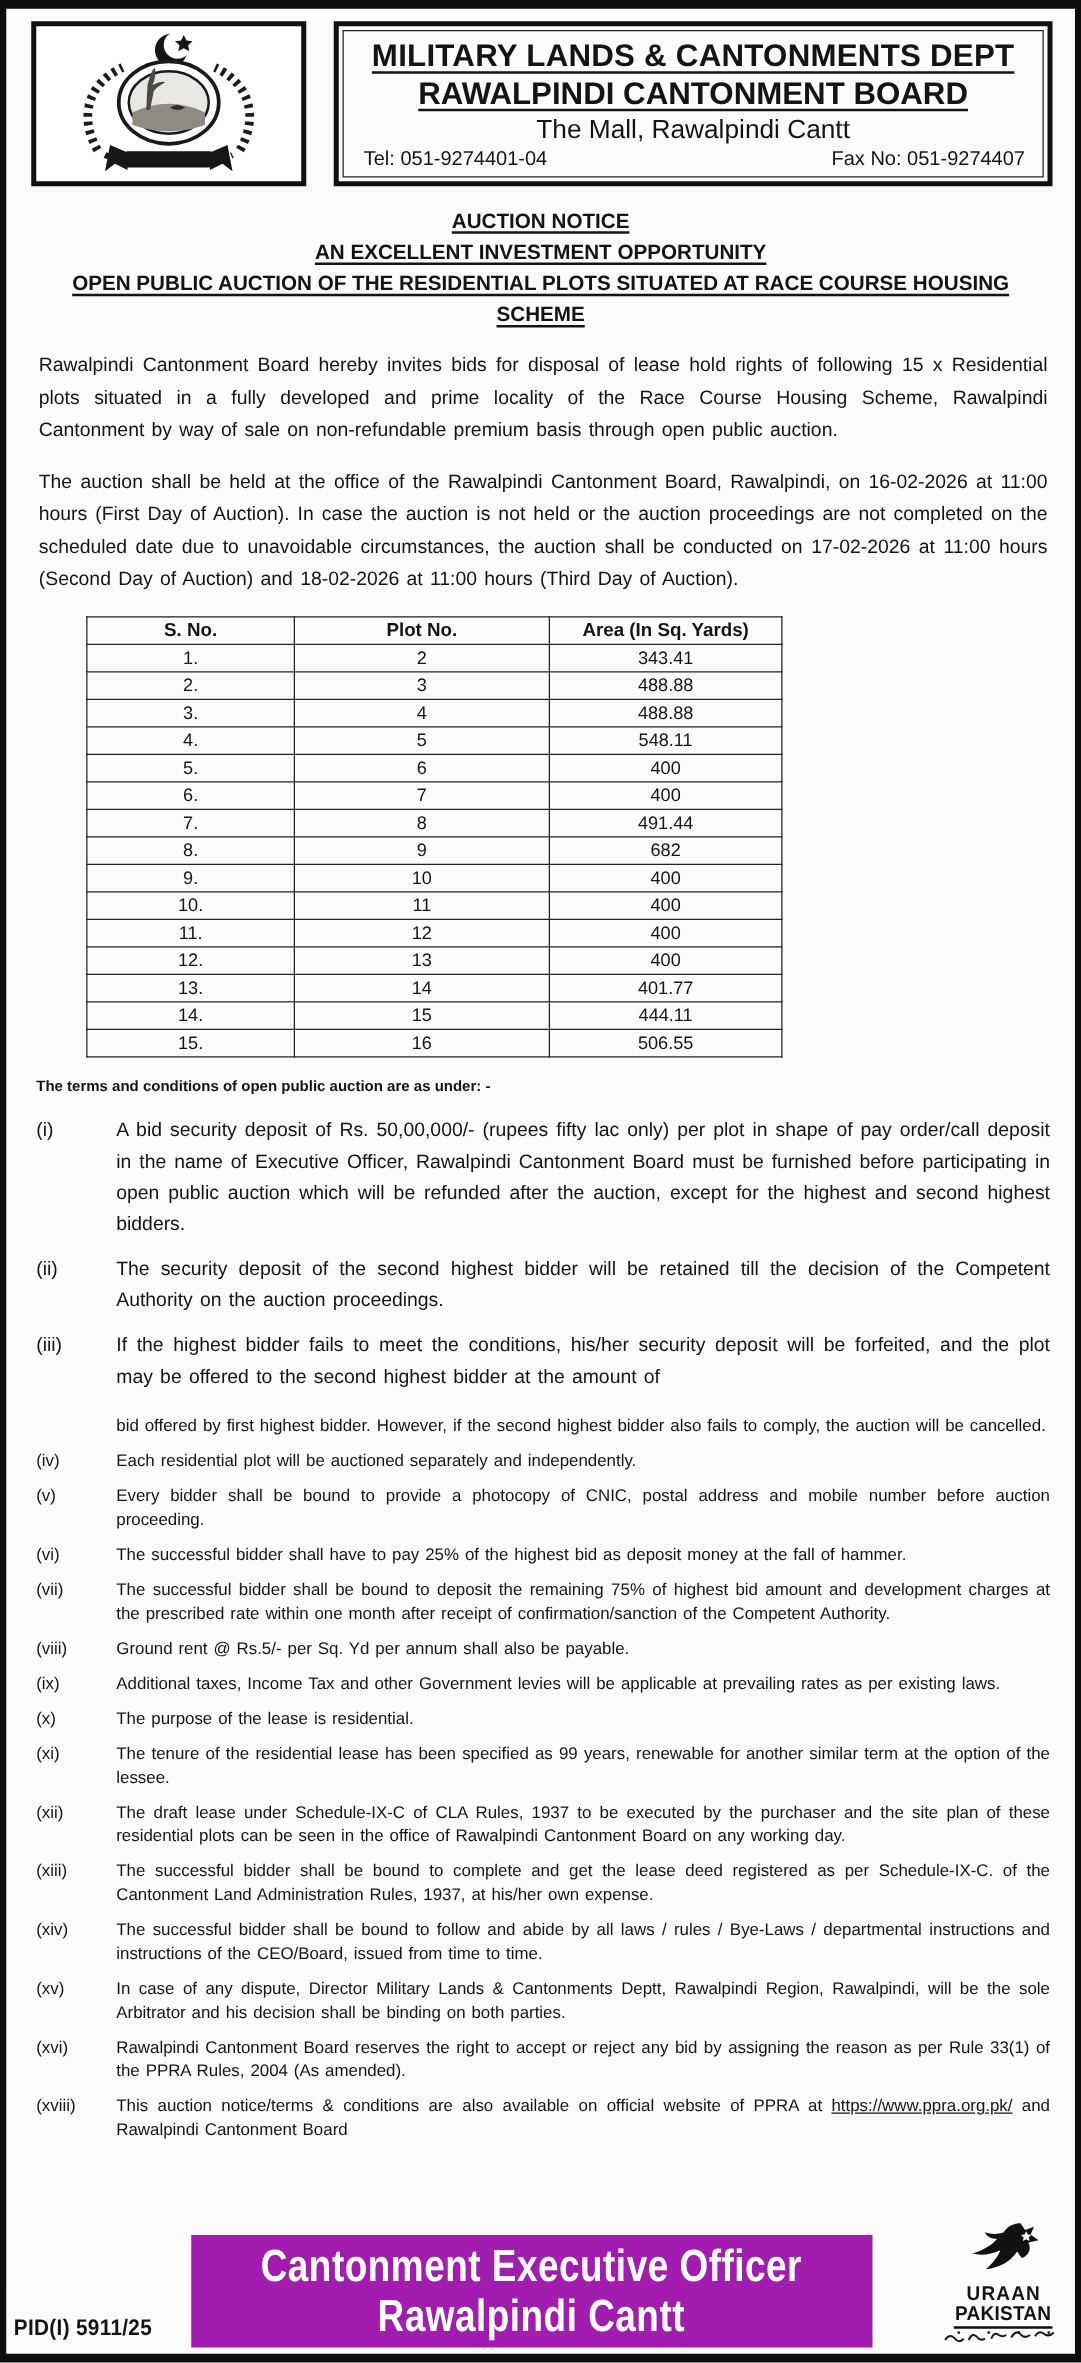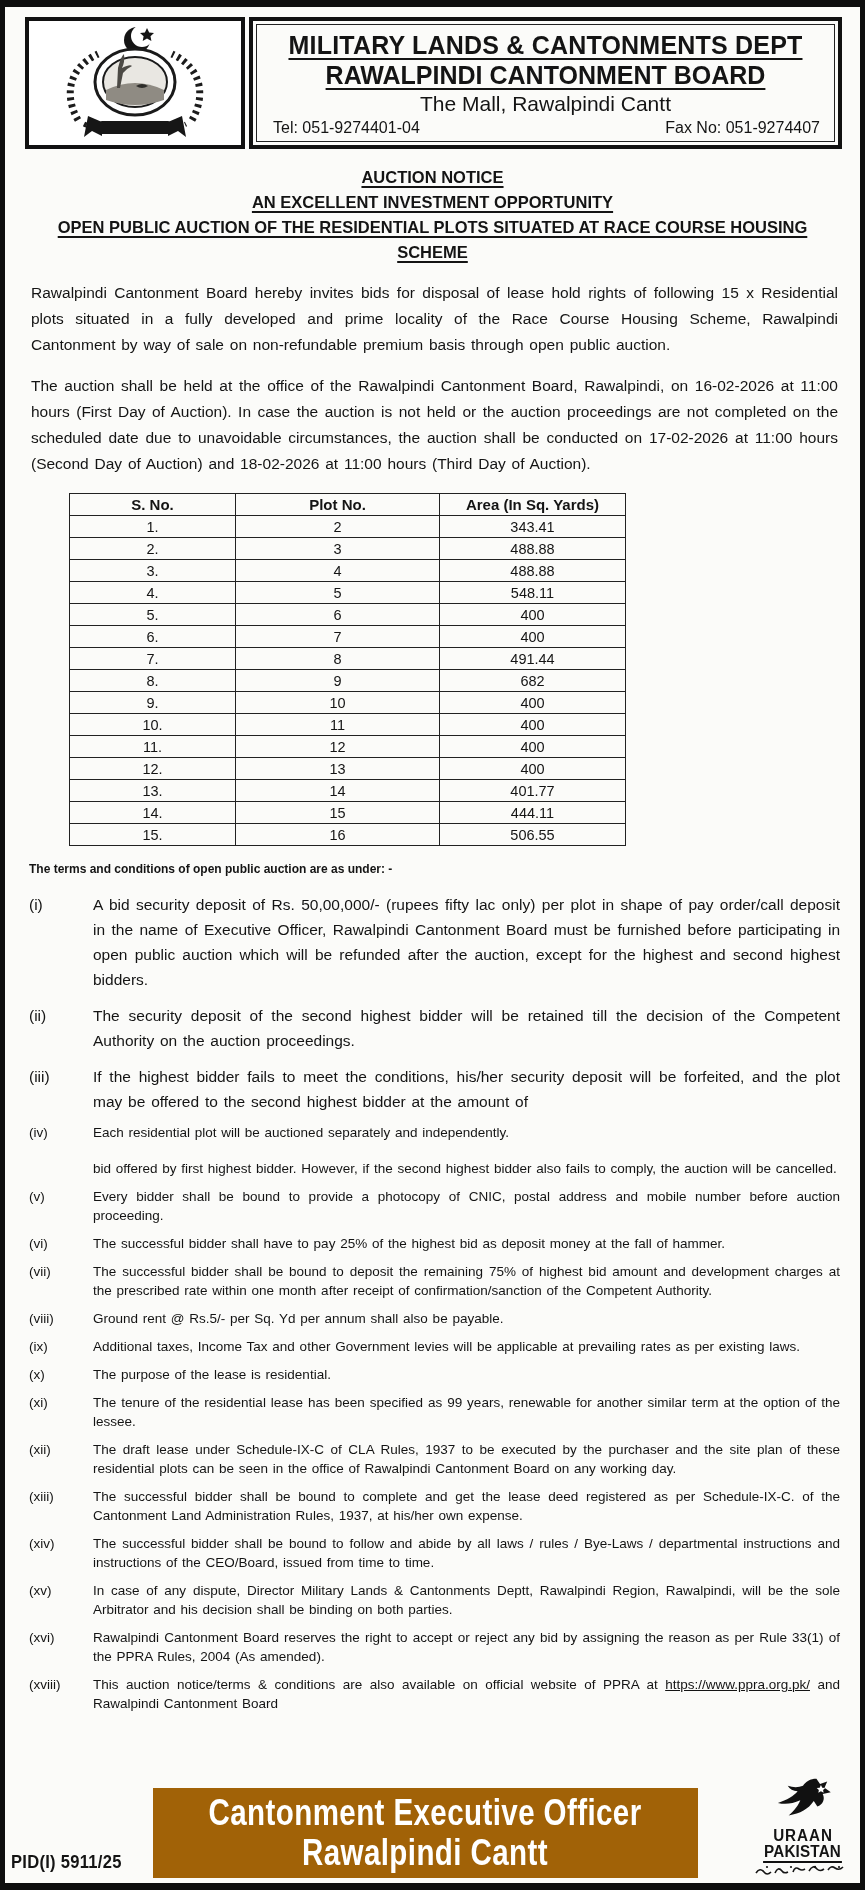--- a/index.html
+++ b/index.html
@@ -9,21 +9,21 @@
     width: 865px; height: 1890px;
     margin: 0 auto;
     background: #fbfbf9;
     border: 5px solid #0e0e0e;
     border-top-width: 7px; border-bottom-width: 7px;
     font-family: "Liberation Sans", sans-serif;
     color: #141414;
     overflow: hidden;
   }
   
-  .header-band { display:flex; gap:4px; margin:10px 18px 0 20px; height:132px; }
+  .header-band { display:flex; gap:22px; margin:10px 18px 0 20px; height:132px; }
   .logo-box {
     width: 220px; height: 100%;
     border: 4px solid #111;
     background:#fff;
     display:flex; align-items:center; justify-content:center;
   }
   .title-box {
     flex:1; height:100%;
     border: 4px solid #111;
     padding: 3px;
@@ -75,21 +75,21 @@
   
   .footer { position:absolute; left:0; right:0; bottom:0; height:102px; }
   .pid {
     position:absolute; left:6px; bottom:10px;
     font-size:18px; font-weight:bold;
     transform:scaleX(.92); transform-origin:left;
     letter-spacing:.3px;
   }
   .officer-banner {
     position:absolute; left:148px; bottom:5px;
-    width:545px; height:90px; background:#a16207;
+    width:545px; height:90px; background:#a21caf;
     display:flex; flex-direction:column; align-items:center; justify-content:center;
     color:#fff;
   }
   .officer-banner .l1, .officer-banner .l2 {
     font-weight:bold; font-size:36px; line-height:40px; white-space:nowrap;
     transform:scaleX(.82); letter-spacing:.5px;
   }
   .uraan { position:absolute; right:-2px; bottom:2px; width:118px; text-align:center; }
   .uraan-word1 { font-weight:bold; font-size:16px; letter-spacing:1px; line-height:15px; transform:scaleX(.95); }
   .uraan-word2 { font-weight:bold; font-size:16px; letter-spacing:.2px; line-height:17px; transform:scaleX(.95);
@@ -260,28 +260,28 @@
     <div class="term lg">
       <span class="term-label">(ii)</span>
       <span class="term-text">The security deposit of the second highest bidder will be retained till the decision of the Competent Authority on the auction proceedings.</span>
     </div>
 
     <div class="term lg">
       <span class="term-label">(iii)</span>
       <span class="term-text">If the highest bidder fails to meet the conditions, his/her security deposit will be forfeited, and the plot may be offered to the second highest bidder at the amount of</span>
     </div>
 
-    <div class="term sm">
-      <span class="term-label">(iv)</span>
-      <span class="term-text">Each residential plot will be auctioned separately and independently.</span>
-    </div>
-
     <div class="term sm gap">
       <span class="term-label"></span>
       <span class="term-text">bid offered by first highest bidder. However, if the second highest bidder also fails to comply, the auction will be cancelled.</span>
+    </div>
+
+    <div class="term sm">
+      <span class="term-label">(iv)</span>
+      <span class="term-text">Each residential plot will be auctioned separately and independently.</span>
     </div>
 
     <div class="term sm">
       <span class="term-label">(v)</span>
       <span class="term-text">Every bidder shall be bound to provide a photocopy of CNIC, postal address and mobile number before auction proceeding.</span>
     </div>
 
     <div class="term sm">
       <span class="term-label">(vi)</span>
       <span class="term-text">The successful bidder shall have to pay 25% of the highest bid as deposit money at the fall of hammer.</span>

